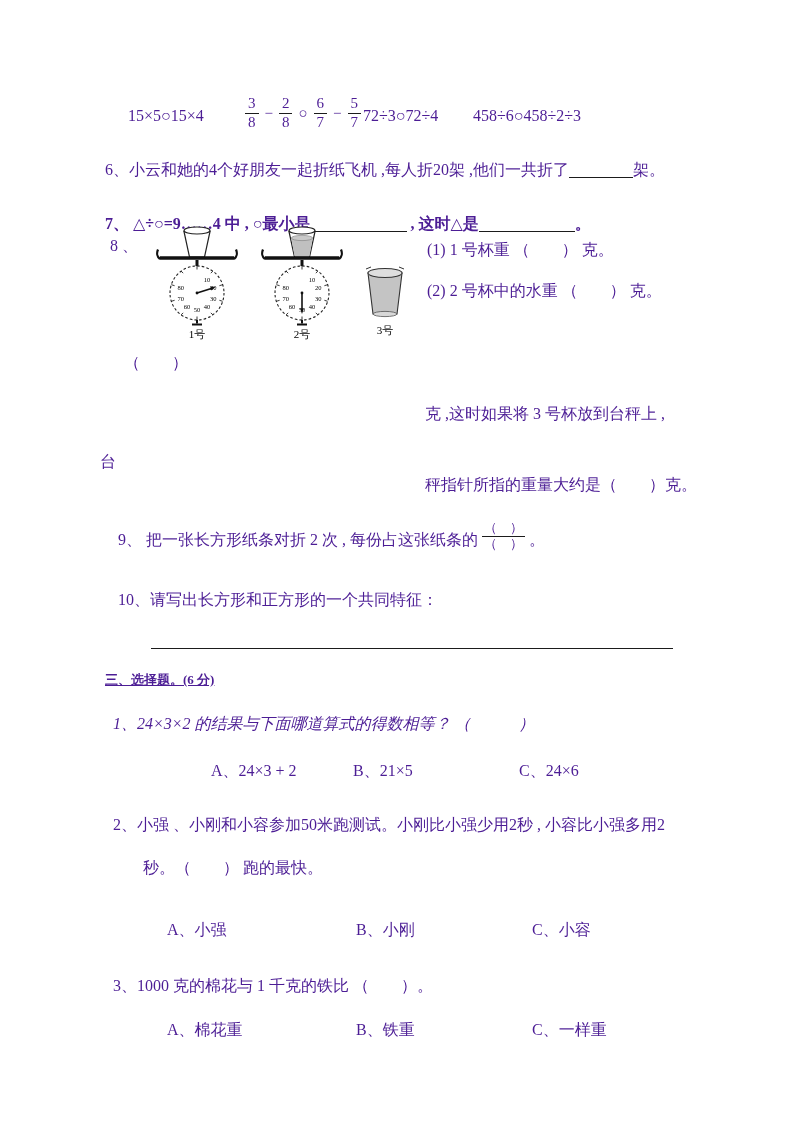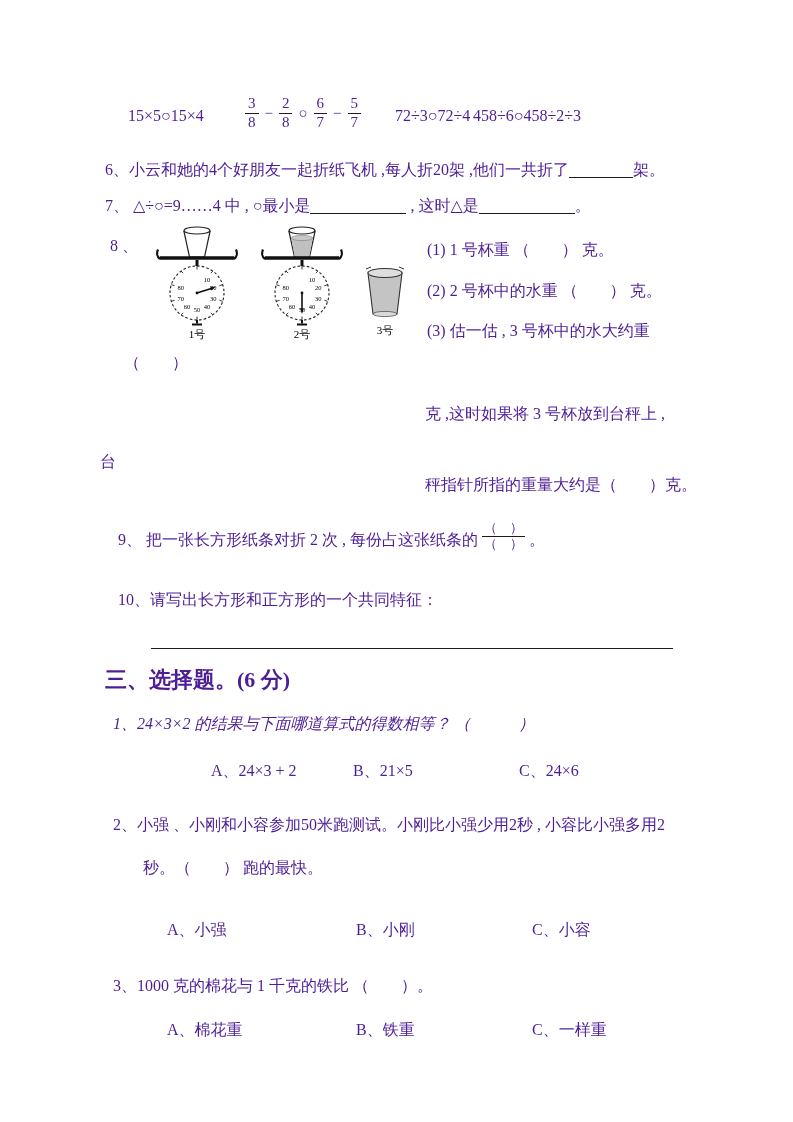--- a/index.html
+++ b/index.html
@@ -7,21 +7,21 @@
     position:relative;
     width:793px;height:1122px;
     margin:0 auto;
     background:#ffffff;
     font-family:"Liberation Serif","DejaVu Serif",serif;
     color:#4c1d95;
     overflow:hidden;
   }
   .abs{position:absolute;white-space:nowrap;}
   .t16{font-size:16px;line-height:24px;}
-  .t17{font-size:22px;line-height:24px;}
+  .t17{font-size:13px;line-height:24px;text-decoration:underline;}
   .blank{display:inline-block;border-bottom:1.4px solid #1b1b1b;height:17px;vertical-align:-3px;}
   .b65{width:64px;}
   .b95{width:96px;}
   
   .fracrow{display:flex;align-items:center;gap:5px;font-size:15px;}
   .frac{display:inline-flex;flex-direction:column;align-items:center;line-height:1.05;}
   .frac .num{border-bottom:1.3px solid #1b1b1b;padding:0 3px 1px 3px;}
   .frac .den{padding-top:1px;}
   .op{padding:0 1px;}
   
@@ -53,28 +53,28 @@
       <span class="num">6</span>
       <span class="den">7</span>
     </span>
     <span class="op">−</span>
     <span class="frac">
       <span class="num">5</span>
       <span class="den">7</span>
     </span>
   </div>
 
-  <div class="abs t16" style="left:363px;top:104px;margin-left:32px;">72÷3○72÷4</div>
+  <div class="abs t16" style="left:363px;top:104px;">72÷3○72÷4</div>
   <div class="abs t16" style="left:473px;top:104px;">458÷6○458÷2÷3</div>
 
   <div class="abs t16" style="left:105px;top:158px;">
     <span>6、小云和她的4个好朋友一起折纸飞机 ,每人折20架 ,他们一共折了</span><span class="blank b65"></span><span>架。</span>
   </div>
 
-  <div class="abs t16" style="left:105px;top:194px;">
+  <div class="abs t16" style="left:105px;top:212px;font-weight:bold;">
     <span>7、 △÷○=9……4 中 , ○最小是</span><span class="blank b95"></span><span> , 这时△是</span><span class="blank b95"></span><span>。</span>
   </div>
 
   <div class="abs t16" style="left:110px;top:234px;">8 、</div>
 
   <svg class="abs" style="left:147px;top:224px;" width="100" height="118" viewBox="0 0 100 118">
 
     <path d="M37,7.5 L42.5,33 L57.5,33 L63,7.5 Z" fill="#ffffff" stroke="#222" stroke-width="1.2"></path>
     <ellipse cx="50" cy="6.5" rx="13" ry="3.5" fill="#ffffff" stroke="#222" stroke-width="1.2"></ellipse>
 
@@ -135,21 +135,20 @@
     <path d="M6,7 L11,48 L35,48 L40,7 Z" fill="#c4c4c4" stroke="#333" stroke-width="1.1"></path>
     <ellipse cx="23" cy="48" rx="12" ry="2.6" fill="#d8d8d8" stroke="#555" stroke-width="0.8"></ellipse>
     <ellipse cx="23" cy="7" rx="17" ry="4.5" fill="#dedede" stroke="#333" stroke-width="1.1"></ellipse>
     <line x1="4" y1="3" x2="9" y2="1" stroke="#333" stroke-width="1"></line>
     <line x1="42" y1="3" x2="37" y2="1" stroke="#333" stroke-width="1"></line>
     <text x="23" y="68" font-size="11" text-anchor="middle">3号</text>
   </svg>
 
   <div class="abs t16" style="left:427px;top:238px;">(1) 1 号杯重 （　　） 克。</div>
   <div class="abs t16" style="left:427px;top:279px;">(2) 2 号杯中的水重 （　　） 克。</div>
-  <div class="abs t16" style="left:427px;top:319px;">(3) 估一估 , 3 号杯中的水大约重</div>
   <div class="abs t16" style="left:124px;top:351px;">（　　）</div>
   <div class="abs t16" style="left:425px;top:402px;">克 ,这时如果将 3 号杯放到台秤上 ,</div>
   <div class="abs t16" style="left:100px;top:450px;">台</div>
   <div class="abs t16" style="left:425px;top:473px;">秤指针所指的重量大约是（　　）克。</div>
 
   <div class="abs t16" style="left:118px;top:521px;">
     <span>9、 把一张长方形纸条对折 2 次 , 每份占这张纸条的</span><span class="pfrac">
         <span class="num">（　）</span>
         <span class="den">（　）</span>
       </span><span>。</span>

